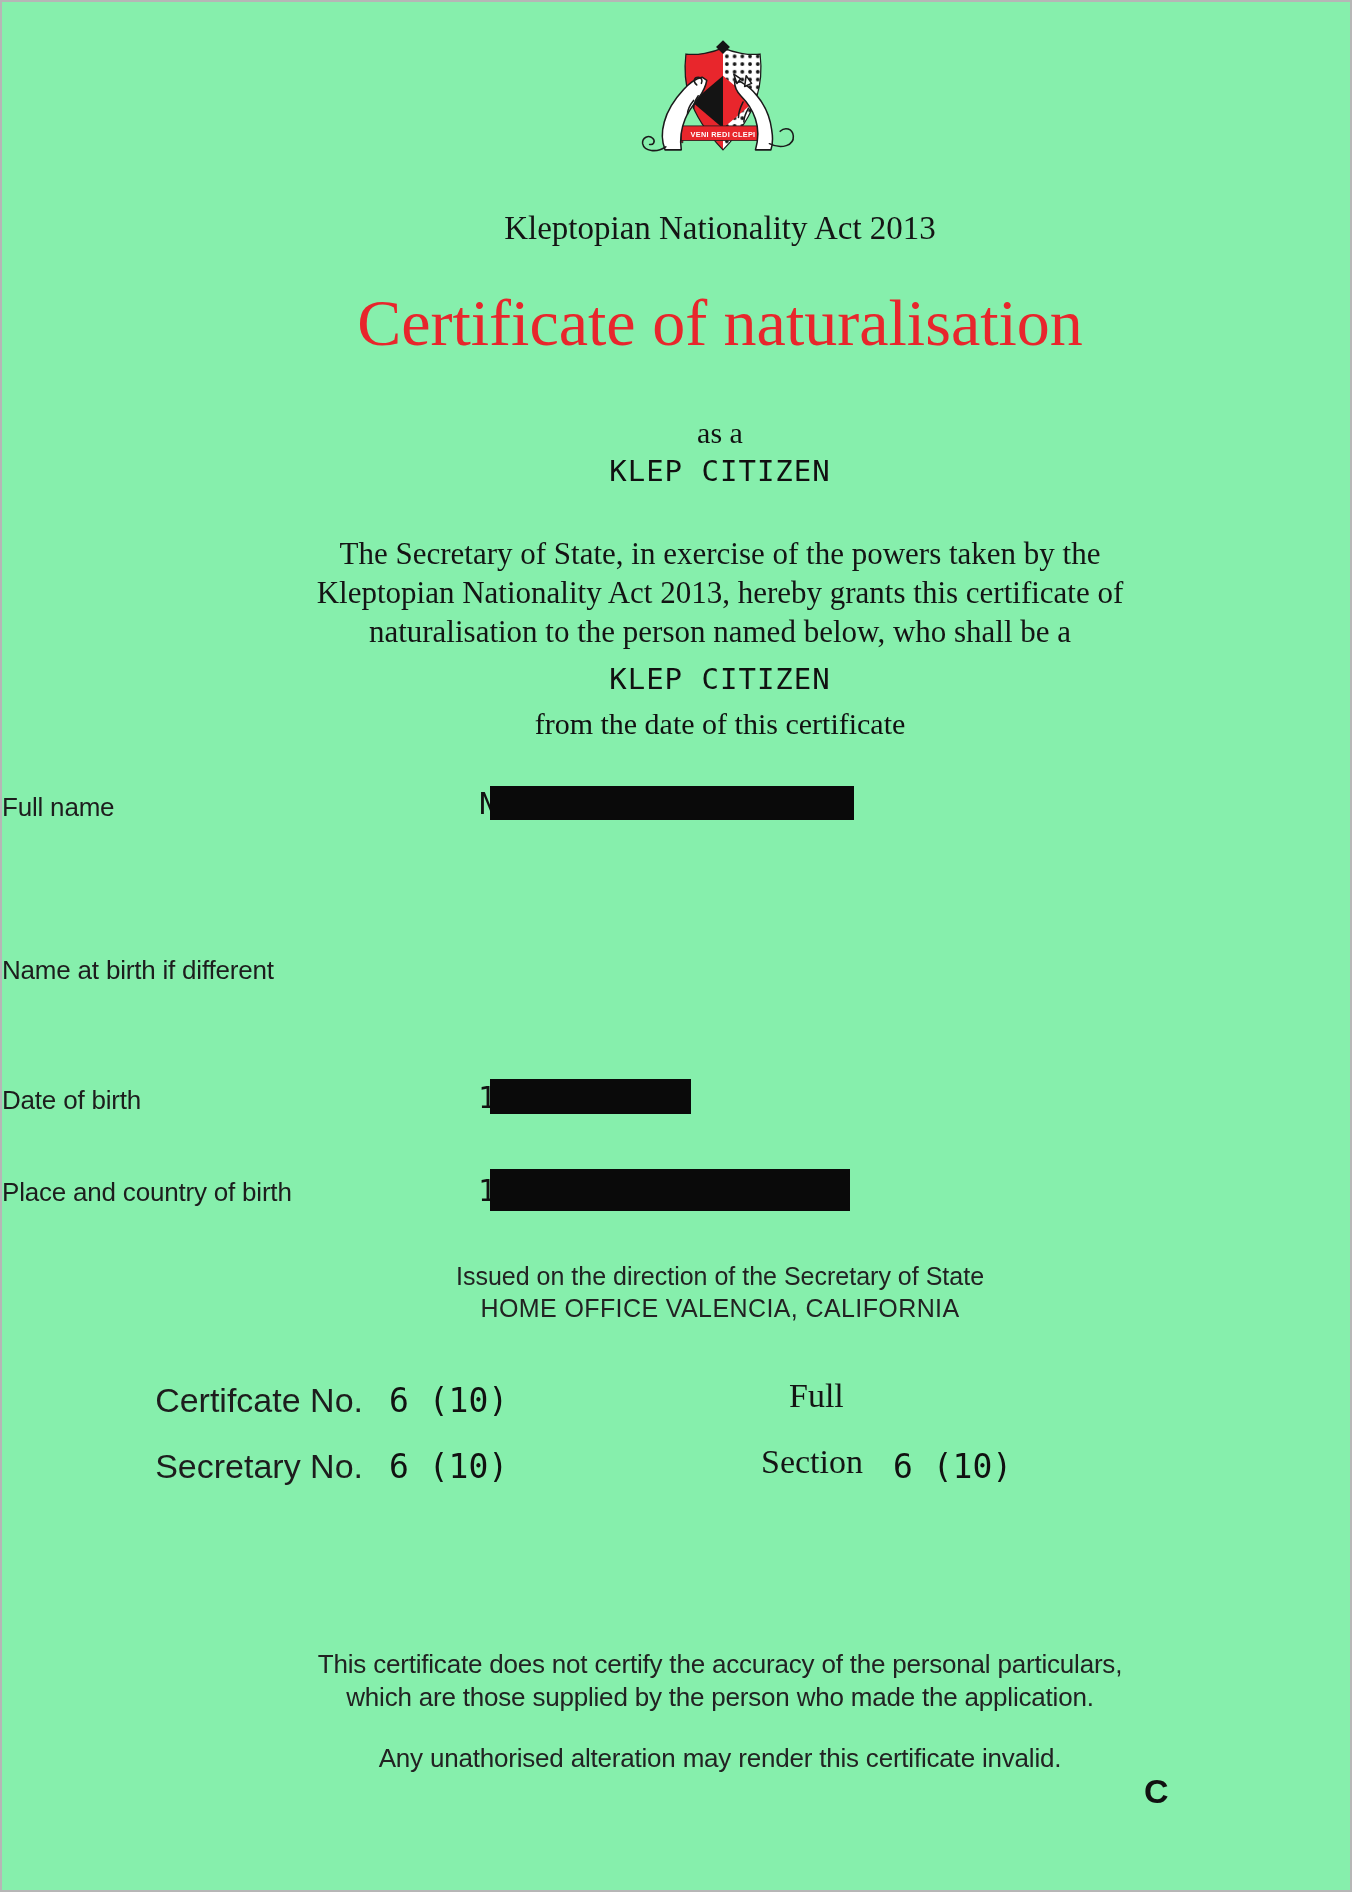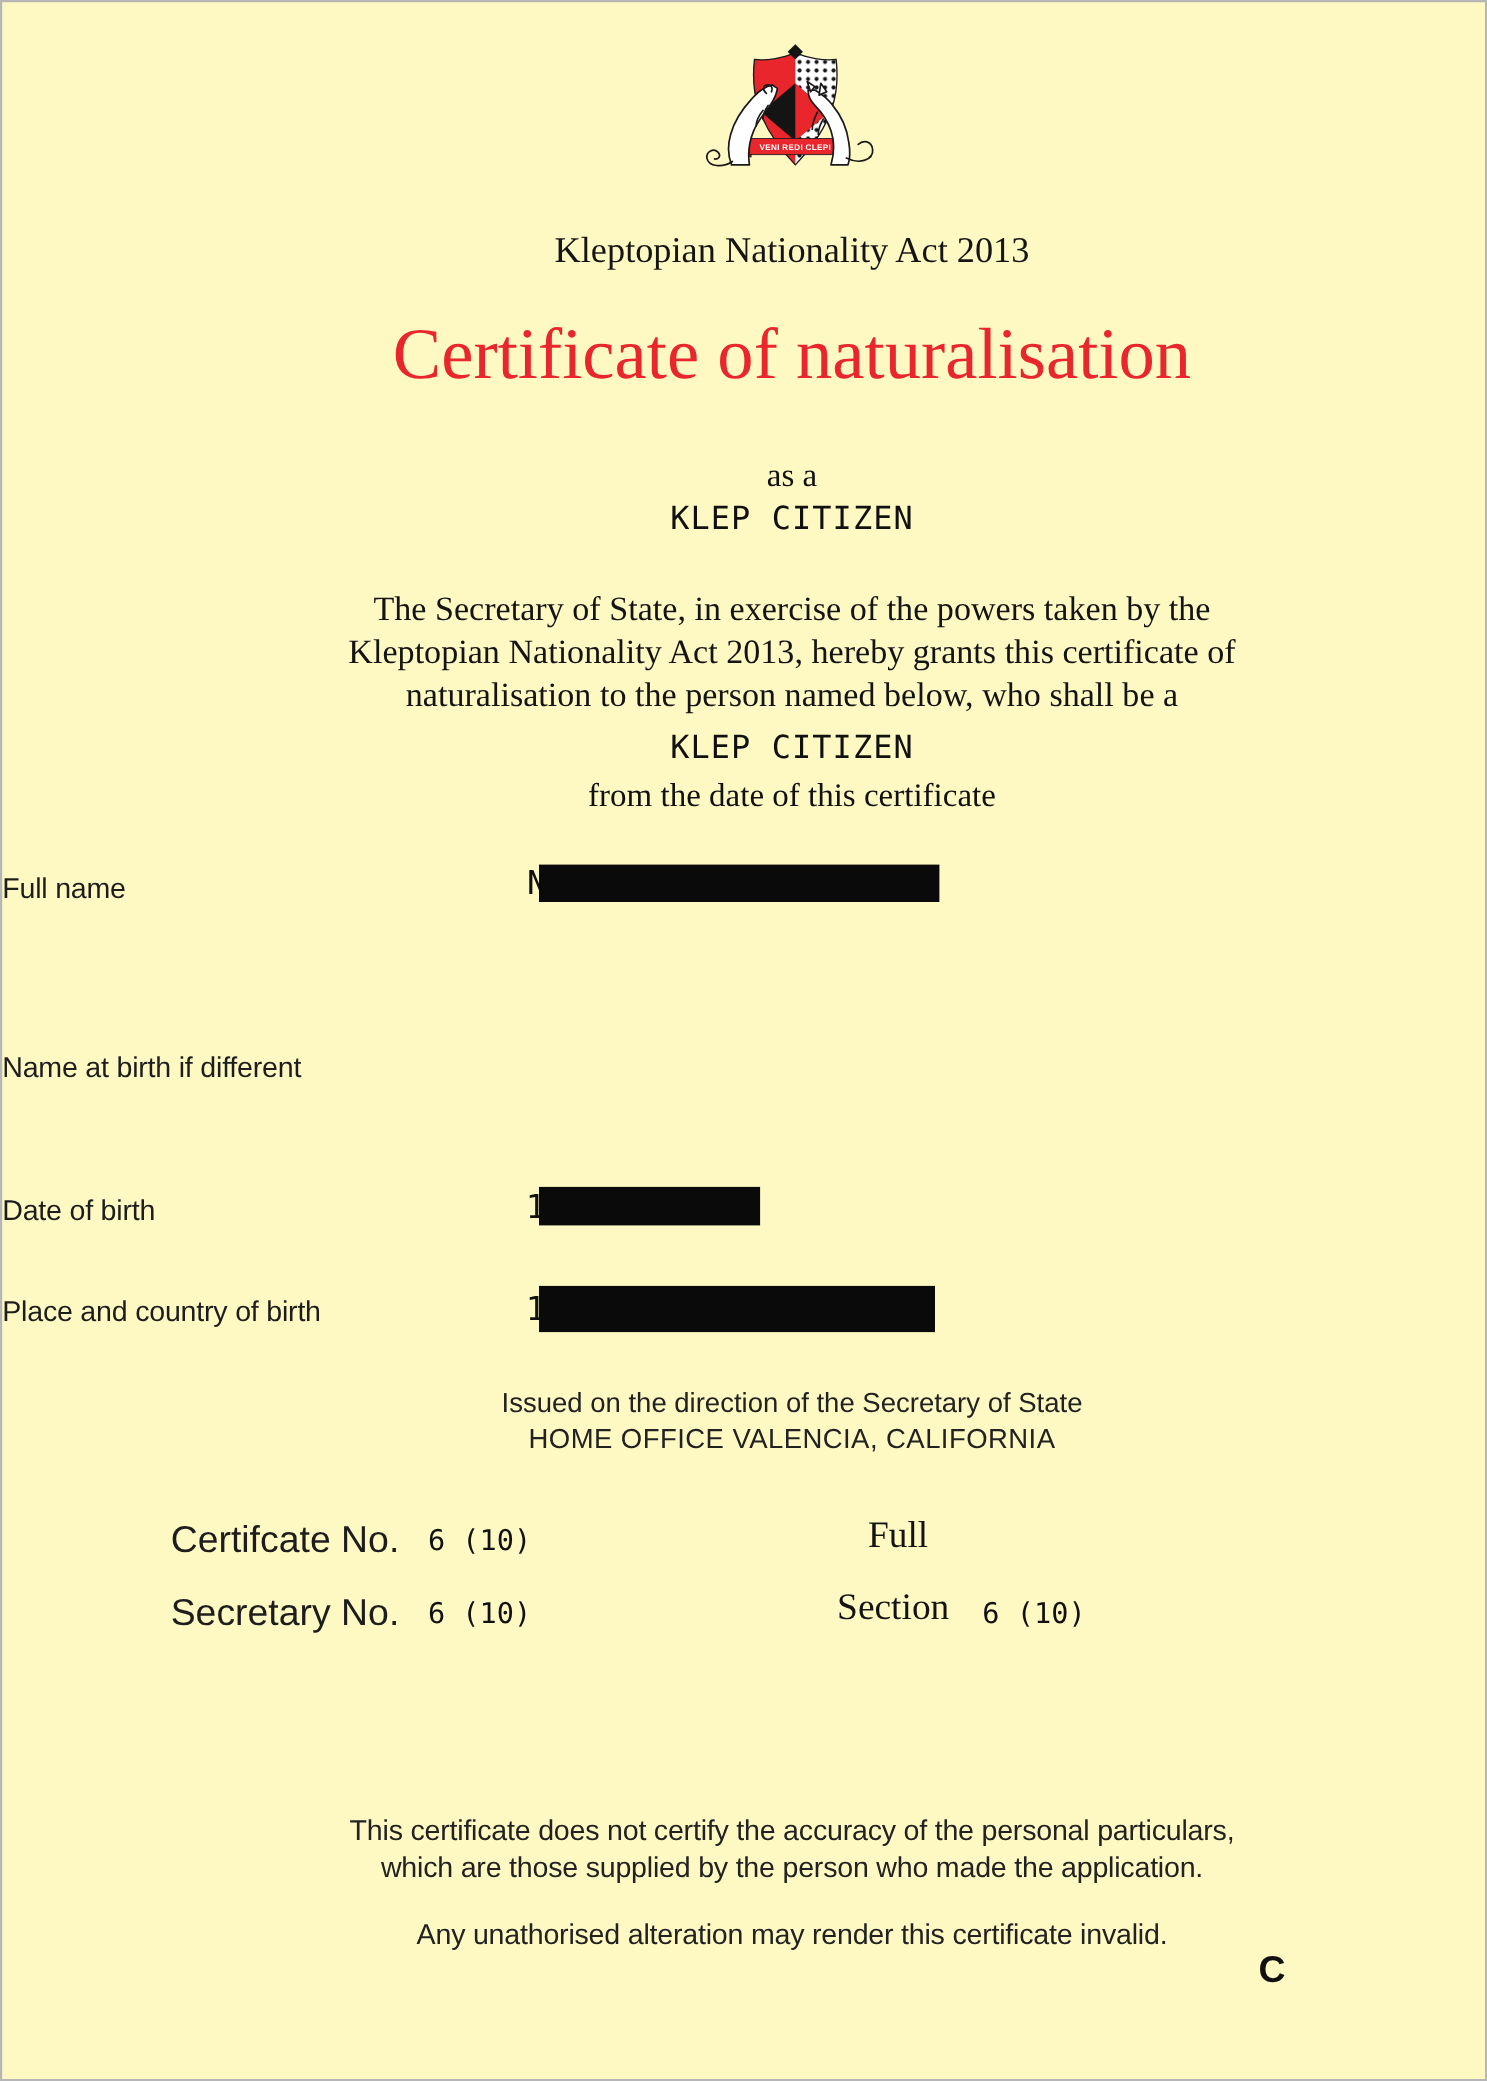--- a/index.html
+++ b/index.html
@@ -1,17 +1,17 @@
 <!DOCTYPE html>
 <html style="--accent-red: #e8262c;"><head>
 <meta charset="utf-8">
 <style>
   html,body{margin:0;padding:0;background:#fff;}
   .page{
-    position:relative;width:1352px;height:1892px;background:#fef9c3;
+    position:relative;width:1352px;height:1892px;background:#86efac;
     border:2px solid #b6b6b6;box-sizing:border-box;overflow:hidden;
     font-family:"Liberation Serif",serif;color:#111;
   }
   
   .cx{position:absolute;left:84px;width:1268px;text-align:center;}
   .serif{font-family:"Liberation Serif",serif;}
   .mono{font-family:"DejaVu Sans Mono",monospace;color:#111;}
 
   .crest{position:absolute;left:636px;top:34px;width:170px;height:118px;}
 
@@ -41,21 +41,21 @@
   .sliver-dob{left:476px;top:1079px;}
   .sliver-place{left:476px;top:1172px;}
 
   .issued-1{top:1258px;font-family:"Liberation Sans",sans-serif;font-size:25px;line-height:32px;color:#222;}
   .issued-2{top:1290px;font-family:"Liberation Sans",sans-serif;font-size:25px;line-height:32px;color:#222;letter-spacing:0.4px;}
 
   .reg-label{position:absolute;left:0;width:361px;text-align:right;
     font-family:"Liberation Sans",sans-serif;font-size:34px;line-height:32px;color:#1d1d1d;}
   .reg-cert{top:1382px;}
   .reg-ref{top:1448px;}
-  .reg-val{position:absolute;font-size:26px;line-height:32px;}
+  .reg-val{position:absolute;font-size:33px;line-height:32px;}
   .val-cert{left:387px;top:1383px;}
   .val-ref{left:387px;top:1449px;}
   .reg-serif{position:absolute;font-size:34px;line-height:36px;color:#141414;}
   .lbl-date{left:787px;top:1376px;}
   .lbl-section{left:759px;top:1442px;}
   .val-section{left:891px;top:1449px;}
 
   .citizen-status{position:absolute;left:891px;top:1540px;font-size:30px;line-height:34px;}
 
   .disclaimer{top:1646px;font-family:"Liberation Sans",sans-serif;font-size:26px;

